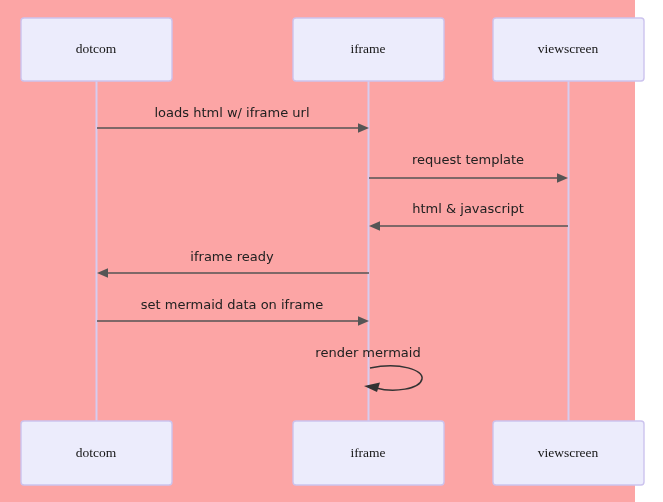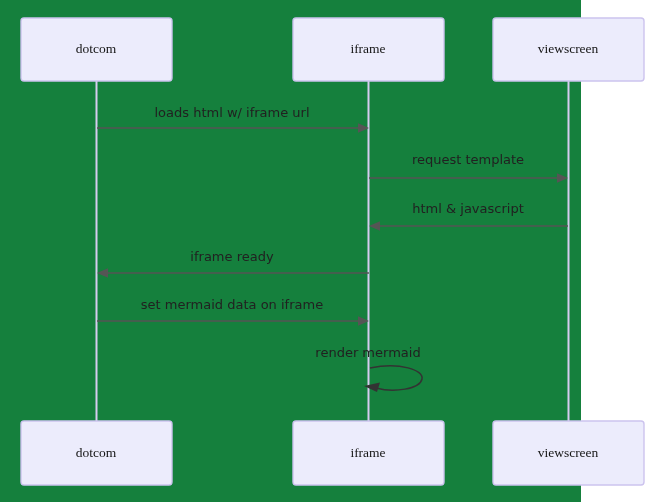--- a/index.html
+++ b/index.html
@@ -8,24 +8,23 @@
     background: #ffffff;
   }
   body {
     width: 663px;
     height: 502px;
     overflow: hidden;
     font-family: "Liberation Sans", sans-serif;
   }
   #diagram-root {
     position: relative;
-    width: 550px;
+    width: 635px;
     height: 502px;
-    background: #15803d;
-    padding-left: 31px;
+    background: #fca5a5;
   }
   .svg-layer {
     position: absolute;
     left: 0;
     top: 0;
     width: 663px;
     height: 502px;
   }
   .actor-box {
     fill: #ececfc;

